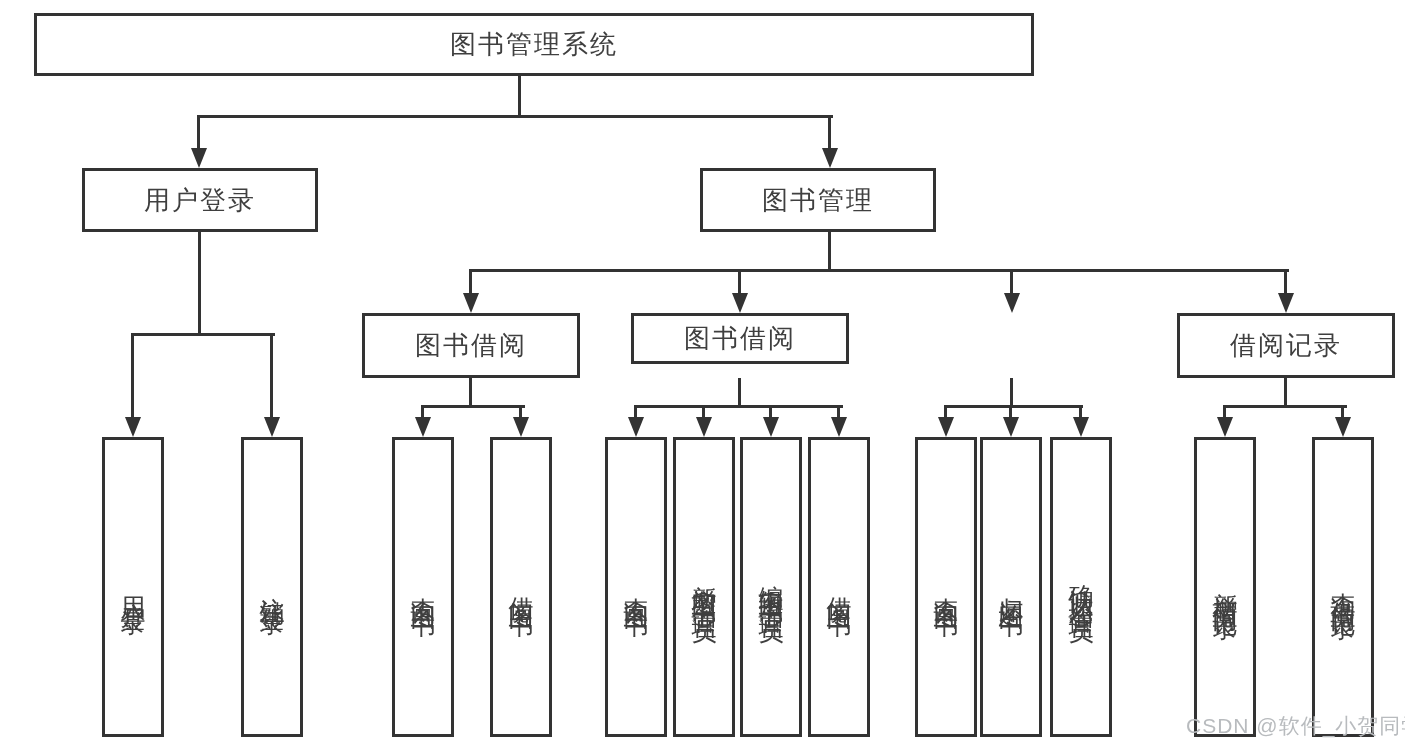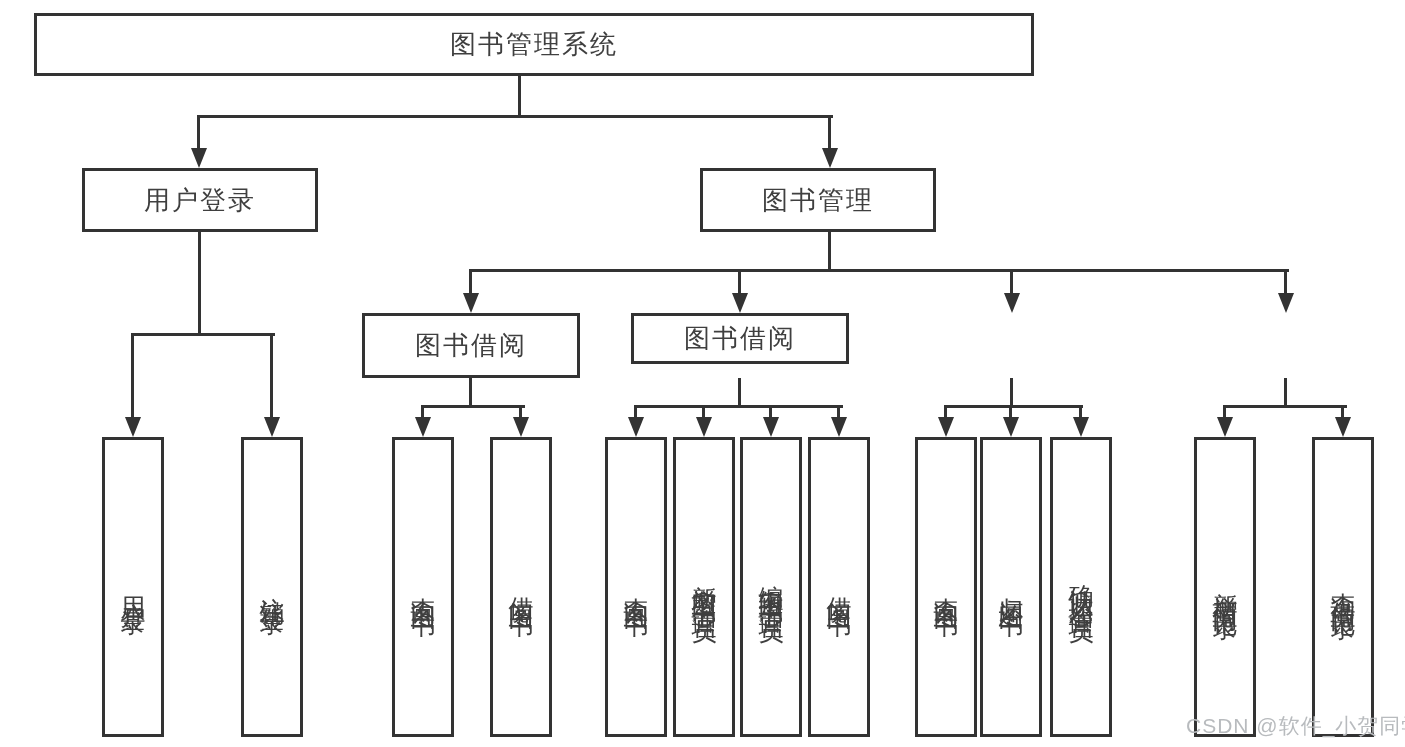--- a/index.html
+++ b/index.html
@@ -137,20 +137,23 @@
   <div class="box" style="left:700px;top:168px;width:236px;height:64px">
     <span class="lbl">图书管理</span>
   </div>
 
   <div class="box" style="left:362px;top:313px;width:218px;height:65px">
     <span class="lbl">图书借阅</span>
   </div>
   <div class="box" style="left:631px;top:313px;width:218px;height:51px">
     <span class="lbl">图书借阅</span>
   </div>
+  <div class="box" style="left:1177px;top:313px;width:218px;height:65px">
+    <span class="lbl">借阅记录</span>
+  </div>
 
   <div class="vbox" style="left:102px;top:437px;width:62px;height:300px">
     <span class="lbl">用户登录</span>
   </div>
   <div class="vbox" style="left:241px;top:437px;width:62px;height:300px">
     <span class="lbl">注销登录</span>
   </div>
 
   <div class="vbox" style="left:392px;top:437px;width:62px;height:300px">
     <span class="lbl">查询图书</span>

